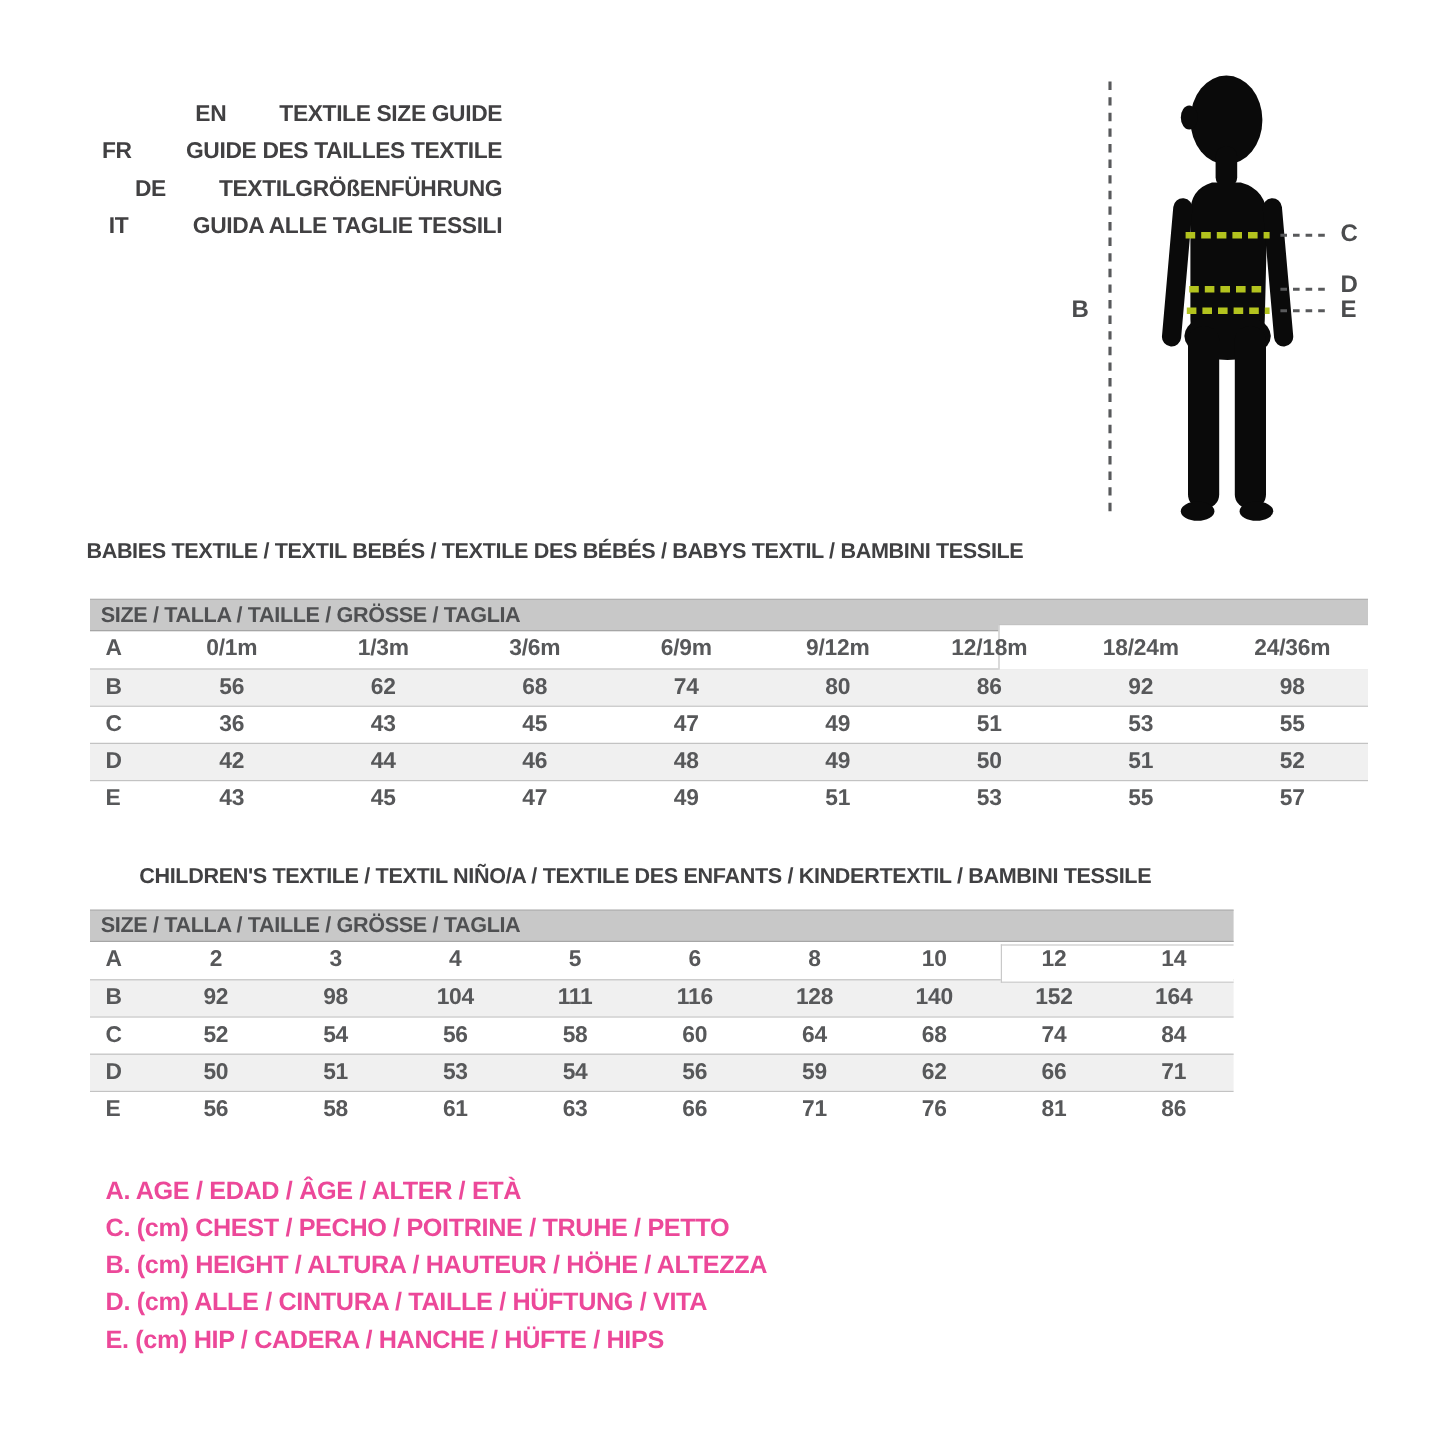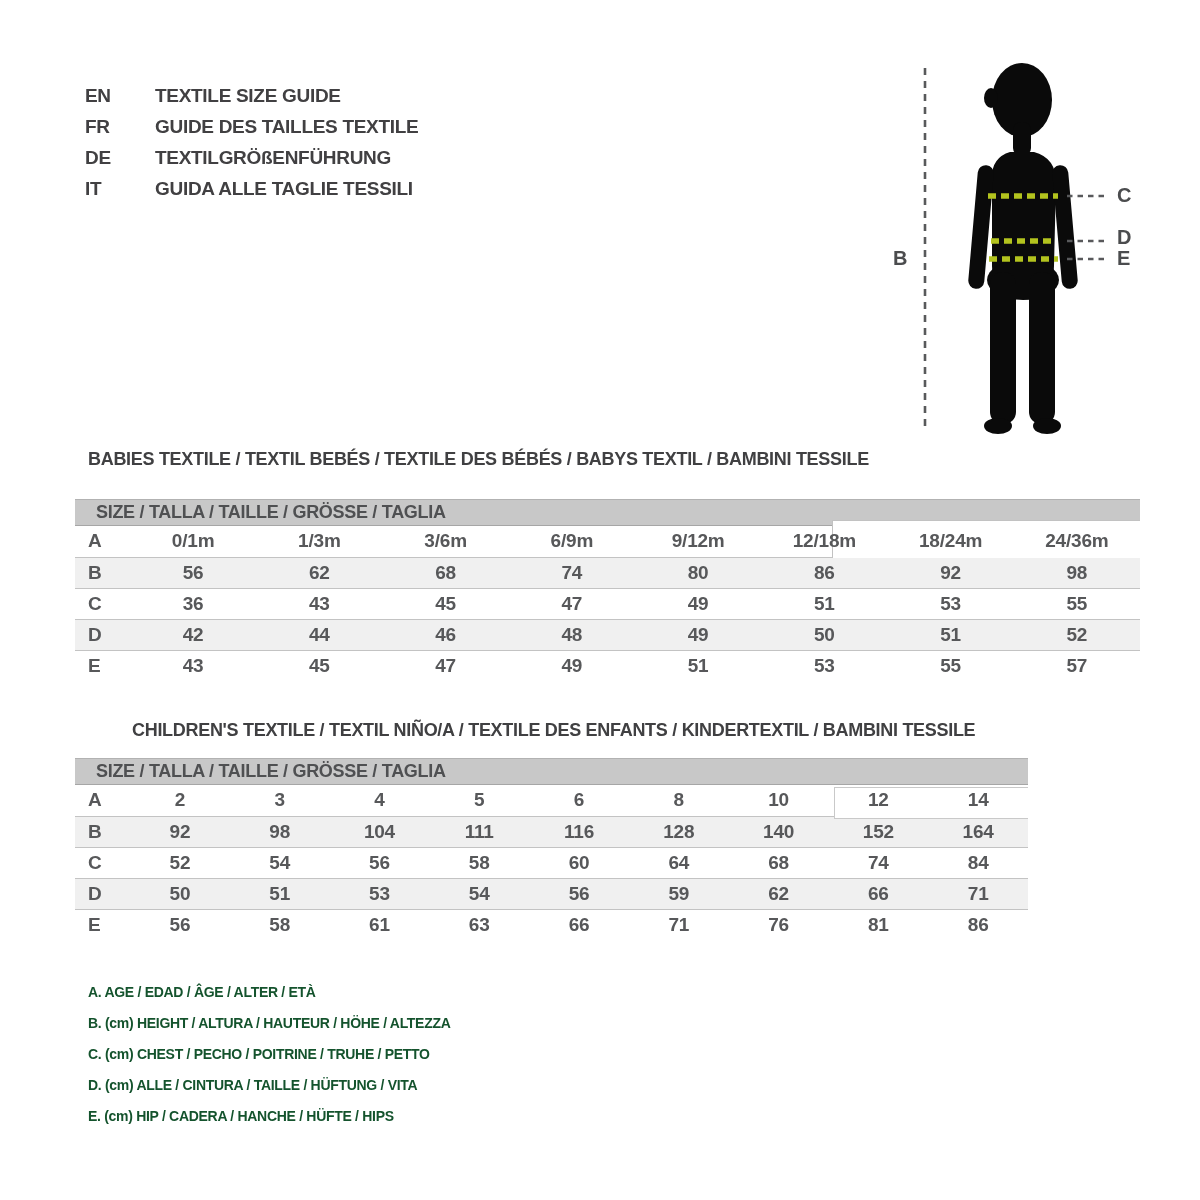--- a/index.html
+++ b/index.html
@@ -7,62 +7,62 @@
     --header-grey:#c8c8c8;
     --row-grey:#f0f0f0;
     --silhouette-black:#0a0a0a;
   }
   html,body{margin:0;padding:0;background:#ffffff;}
   body{width:1200px;height:1200px;font-family:"Liberation Sans",sans-serif;color:#414042;}
   .page{position:relative;width:1200px;height:1200px;overflow:hidden;background:#ffffff;}
 
   
   .langs{position:absolute;left:85px;top:80px;}
-  .lang-row{display:flex;height:31px;line-height:31px;font-size:19px;font-weight:700;letter-spacing:-0.3px;color:#414042;}
+  .lang-row{display:flex;height:31px;line-height:31px;font-size:19px;font-weight:700;letter-spacing:-0.3px;color:#414042;justify-content:flex-end;}
   .lang-code{width:70px;}
 
   
   .figure{position:absolute;left:880px;top:52px;width:270px;height:395px;}
   .silhouette{fill:var(--silhouette-black);}
   .b-line{stroke:#58595b;stroke-width:2.6;stroke-dasharray:7 6;}
   .green-line{stroke:var(--accent-green);stroke-width:5.5;stroke-dasharray:8 5;}
   .dark-dash{stroke:#58595b;stroke-width:2.6;stroke-dasharray:5.5 5;}
   .fig-label{position:absolute;font-size:20px;line-height:20px;font-weight:700;color:#4b4c4e;}
   #label-b{left:893px;top:248px;}
   #label-c{left:1117px;top:185px;}
   #label-d{left:1117px;top:227px;}
   #label-e{left:1117px;top:248px;}
 
   
-  .section-title{position:absolute;left:88px;font-size:18px;font-weight:700;letter-spacing:-0.3px;color:#404042;white-space:nowrap;}
+  .section-title{position:absolute;left:72px;font-size:18px;font-weight:700;letter-spacing:-0.3px;color:#404042;white-space:nowrap;}
   #babies-title{top:449px;}
   #children-title{top:720px;margin-left:44px;}
 
   
   .size-table{position:absolute;left:75px;}
   #babies-table{top:499px;width:1065px;}
   #children-table{top:758px;width:953px;}
   .table-header{box-sizing:border-box;height:27px;line-height:25px;background:var(--header-grey);
     border-top:1px solid #b2b2b2;border-bottom:1px solid #a6a6a6;
-    font-size:18px;font-weight:700;letter-spacing:-0.3px;color:#4f5052;padding-left:21px;}
+    font-size:18px;font-weight:700;letter-spacing:-0.3px;color:#4f5052;padding-left:9px;}
   .trow{display:flex;box-sizing:border-box;height:31px;line-height:30px;font-size:19px;font-weight:700;
     letter-spacing:-0.2px;color:#57585a;border-top:1px solid #c3c3c3;}
   .trow.first{border-top:none;}
   .trow.alt{background:var(--row-grey);}
   .cell-label{width:42px;padding-left:13px;position:relative;z-index:2;}
   .cell{flex:1;text-align:center;position:relative;z-index:2;}
 
   
   .hl-box{position:absolute;background:#ffffff;z-index:1;}
   #hl-babies{left:832px;top:520px;width:307px;height:37px;border-top:1px solid #c2c2c2;border-left:1px solid #c2c2c2;}
   #hl-children{left:834px;top:787px;width:193px;height:30px;border:1px solid #c9c9c9;border-right:none;}
 
   
   .legend{position:absolute;left:88px;top:977px;}
-  .legend-line{height:31px;line-height:31px;font-size:14px;font-weight:700;letter-spacing:-0.3px;color:#14532d;white-space:nowrap;}
+  .legend-line{height:31px;line-height:31px;font-size:21px;font-weight:700;letter-spacing:-0.3px;color:#ec4899;white-space:nowrap;}
 </style>
 </head>
 <body>
 
 <div class="page">
 
   <div class="langs">
     <div class="lang-row">
       <span class="lang-code">EN</span>
       <span>TEXTILE SIZE GUIDE</span>
@@ -235,19 +235,19 @@
       <span class="cell">81</span>
       <span class="cell">86</span>
     </div>
   </div>
 
   <div class="hl-box" id="hl-babies"></div>
   <div class="hl-box" id="hl-children"></div>
 
   <div class="legend">
     <div class="legend-line">A. AGE / EDAD / ÂGE / ALTER / ETÀ</div>
+    <div class="legend-line">C. (cm) CHEST / PECHO / POITRINE / TRUHE / PETTO</div>
     <div class="legend-line">B. (cm) HEIGHT / ALTURA / HAUTEUR / HÖHE / ALTEZZA</div>
-    <div class="legend-line">C. (cm) CHEST / PECHO / POITRINE / TRUHE / PETTO</div>
     <div class="legend-line">D. (cm) ALLE / CINTURA / TAILLE / HÜFTUNG / VITA</div>
     <div class="legend-line">E. (cm) HIP / CADERA / HANCHE / HÜFTE / HIPS</div>
   </div>
 
 </div>
 
 </body></html>

